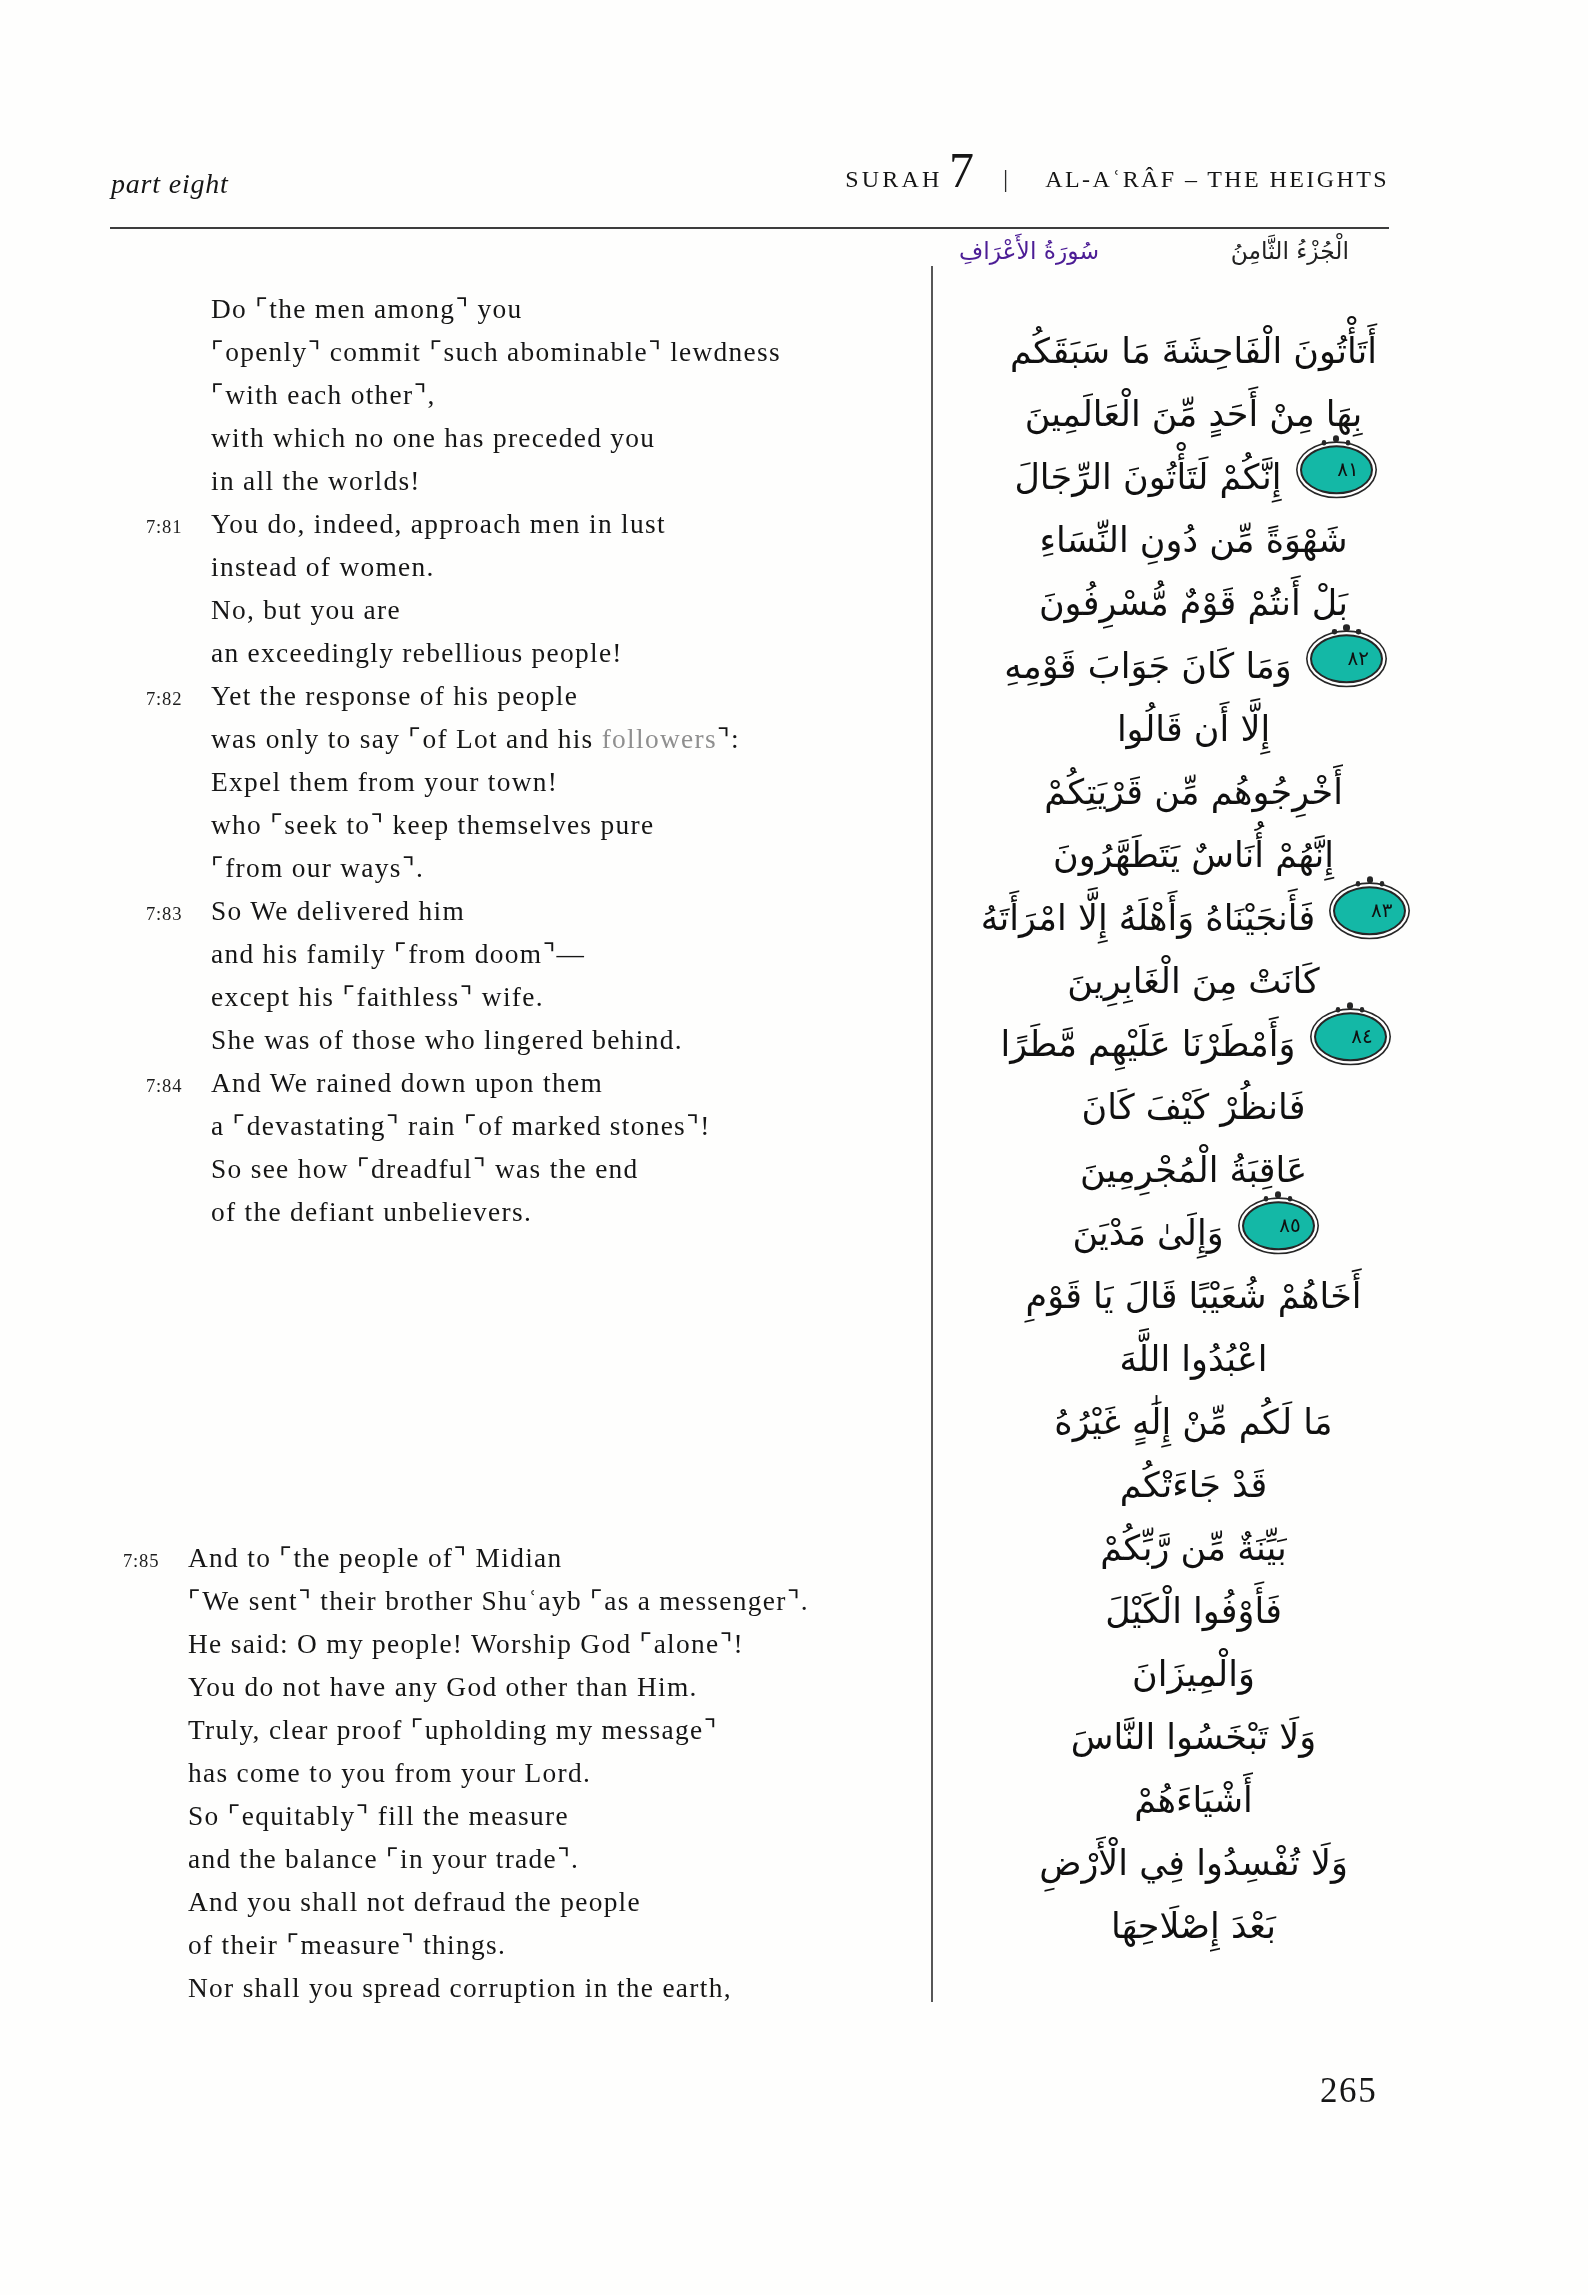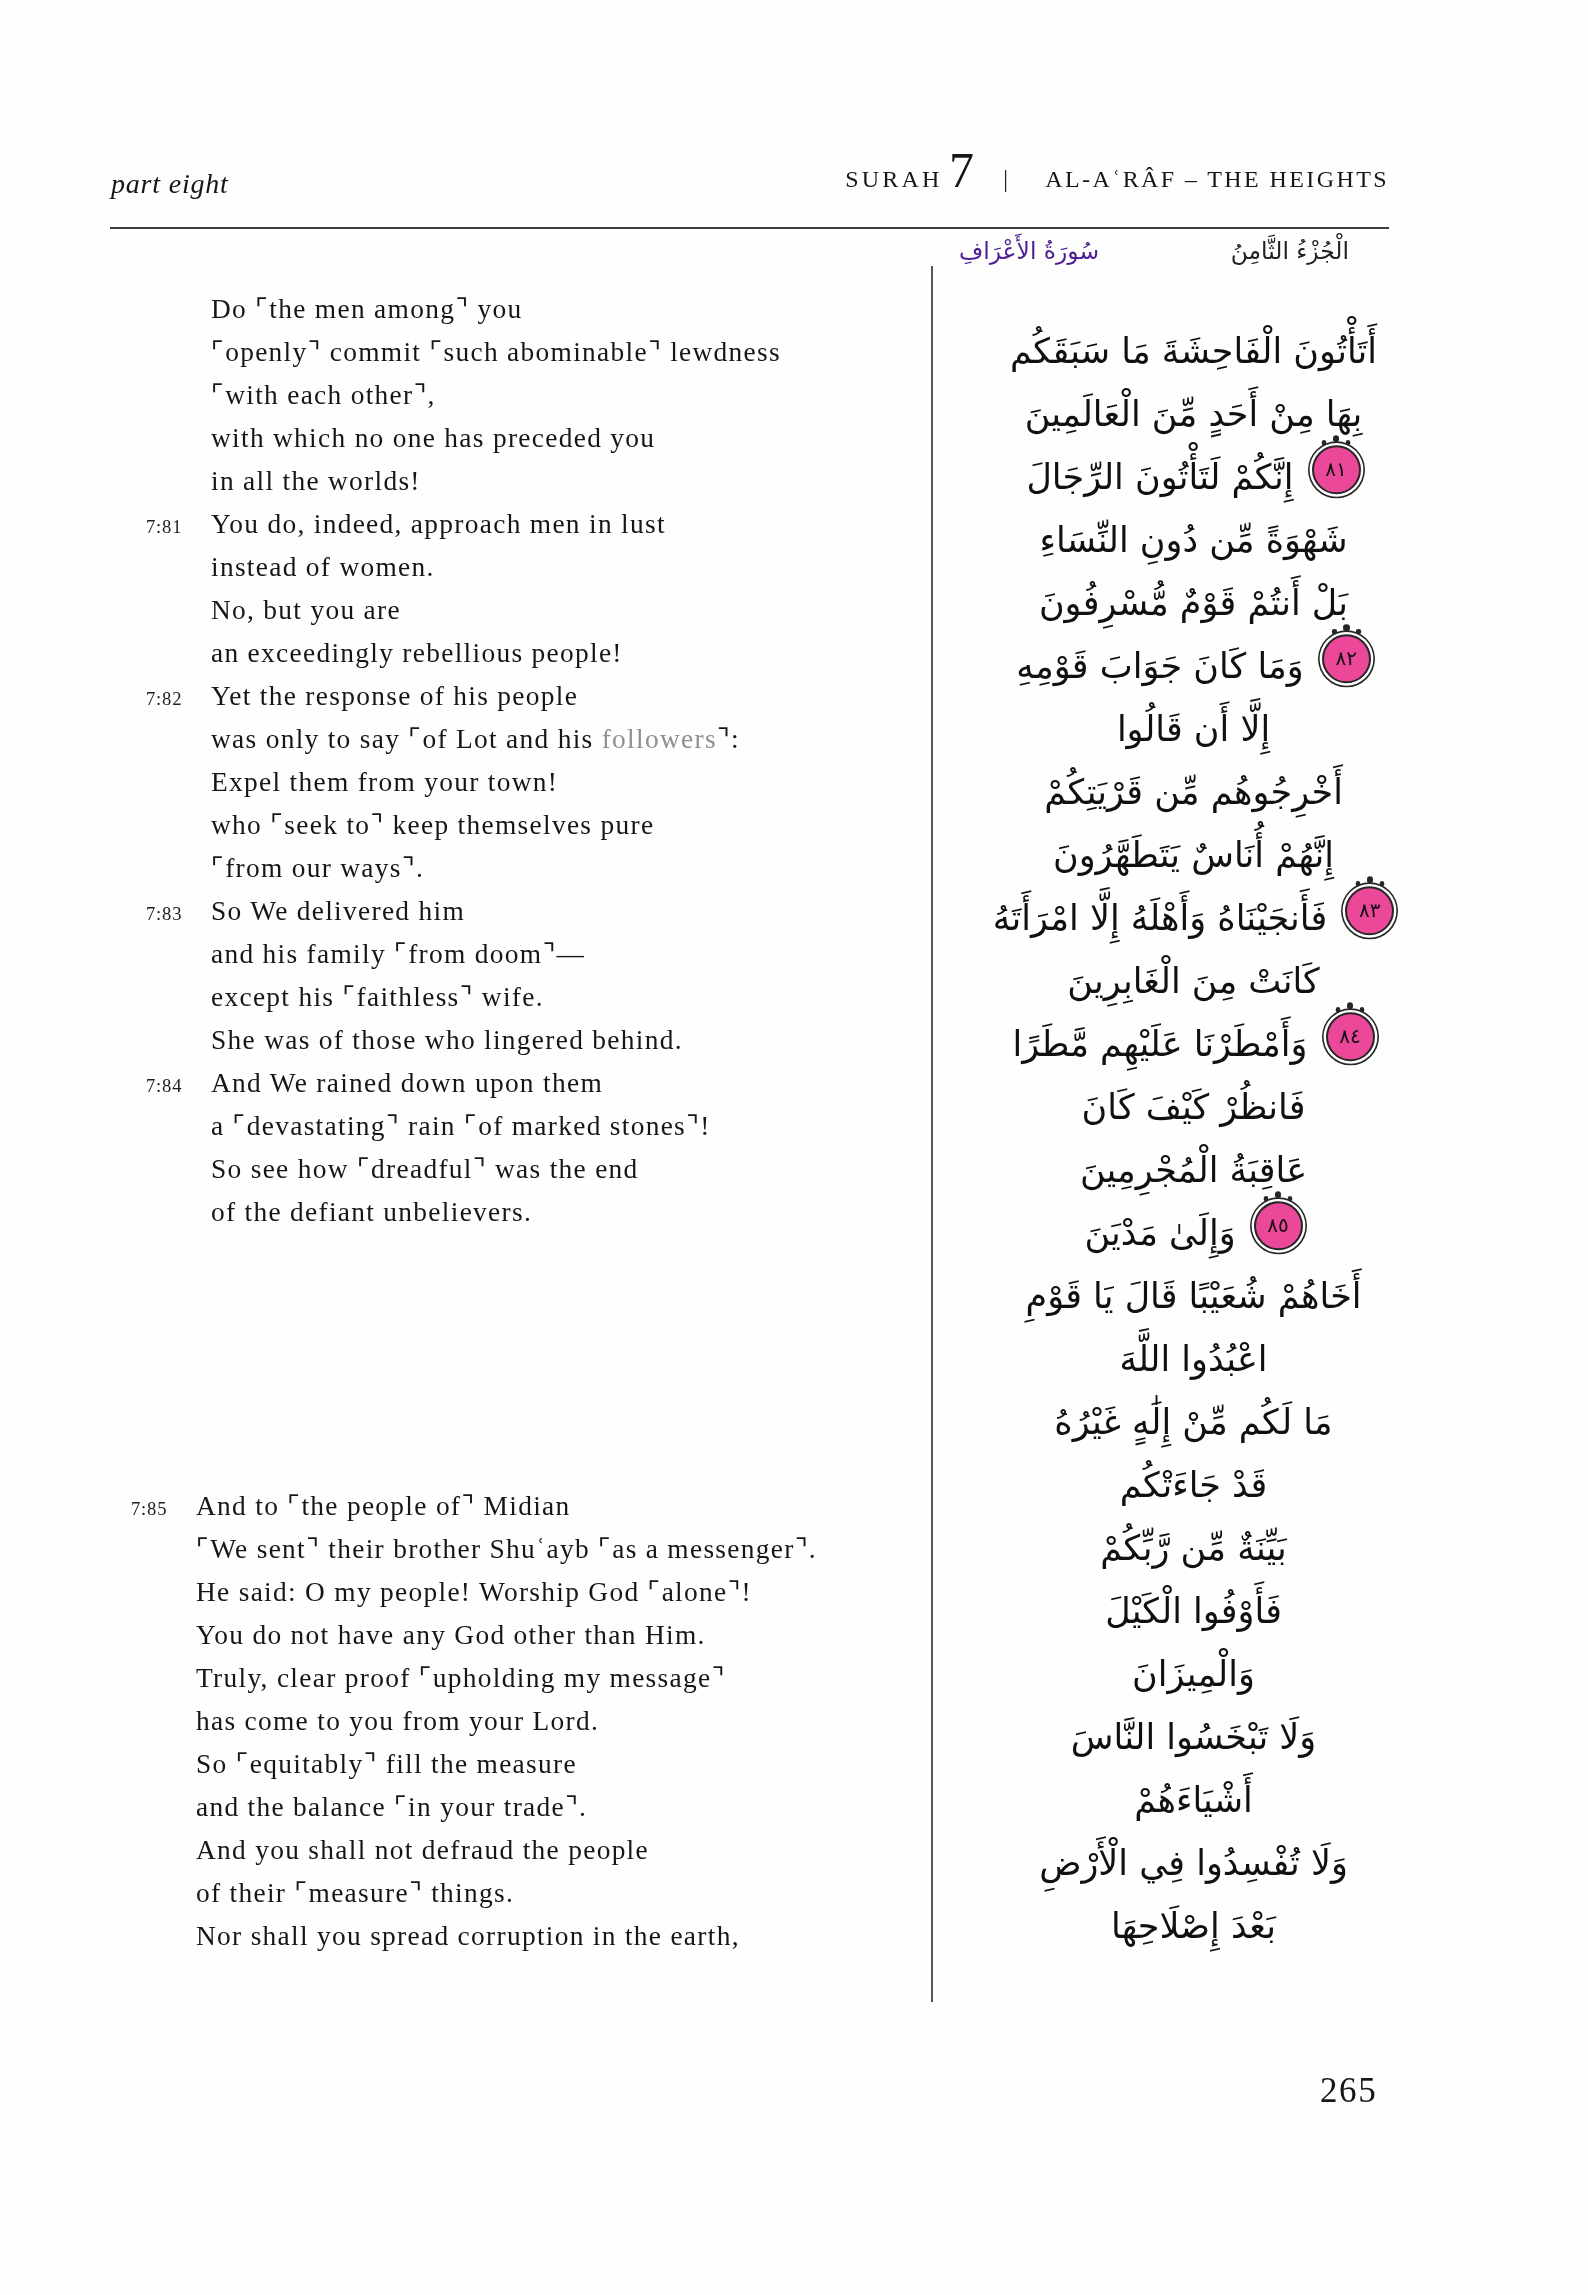--- a/index.html
+++ b/index.html
@@ -17,33 +17,33 @@
   .surah-name{font-size:24px;letter-spacing:2.4px;margin-left:8px;}
   .rule{position:absolute;left:110px;top:227px;width:1279px;height:2.4px;background:#3d3d3d;}
   .arabic-script{font-family:"DejaVu Sans","Liberation Serif",sans-serif;}
   .a-surah-title{position:absolute;top:237px;left:957px;width:144px;text-align:center;font-size:23.4px;direction:rtl;color:#4c1d95;}
   .a-juz-title{position:absolute;top:237px;left:1205px;width:144px;text-align:right;font-size:23.4px;direction:rtl;color:#222;}
   
   .col-divider{position:absolute;left:931px;top:266px;width:1.6px;height:1736px;background:#575757;}
   
   .english-block{position:absolute;left:0;width:929px;}
   .block-0{top:288px;padding-left:23px;}
-  .block-1{top:1485px;padding-left:8px;}
+  .block-1{top:1537px;}
   .eline{position:relative;height:43px;line-height:43px;padding-left:188px;font-size:27.4px;letter-spacing:1.3px;white-space:nowrap;}
   .vlabel{position:absolute;left:115px;top:2.4px;height:100%;font-size:18.6px;letter-spacing:0.8px;color:#1d1d1d;margin-left:8px;}
   .muted{color:#8f8f8f;}
   
   .arabic-col{position:absolute;left:950px;top:320px;width:487px;direction:rtl;font-size:35px;color:#101010;}
   .aline{height:63px;line-height:63px;text-align:center;white-space:nowrap;}
   .ayah-marker{
     display:inline-flex;align-items:center;justify-content:center;
     width:45px;height:45px;border:2.4px solid #262626;border-radius:50%;
-    box-shadow:0 0 0 2.4px #fff,0 0 0 4px #262626;background:#ec4899;
+    box-shadow:0 0 0 2.4px #fff,0 0 0 4px #262626;background:#14b8a6;
     font-size:20px;line-height:1;margin-left:18px;vertical-align:middle;
-    transform:translateY(-9.7px);position:relative;
+    transform:translateY(-9.7px);position:relative;padding-left:24px;
   }
   .ayah-marker::after{ 
     content:"";position:absolute;top:-11.3px;left:50%;margin-left:-3.2px;
     width:6.5px;height:6.5px;border-radius:50%;background:#262626;
     box-shadow:-12px 4px 0 -0.8px #262626,12px 4px 0 -0.8px #262626;
   }
   
   .page-number{position:absolute;left:1320px;top:2071px;font-size:35px;letter-spacing:1.6px;}
 </style>
 </head>

